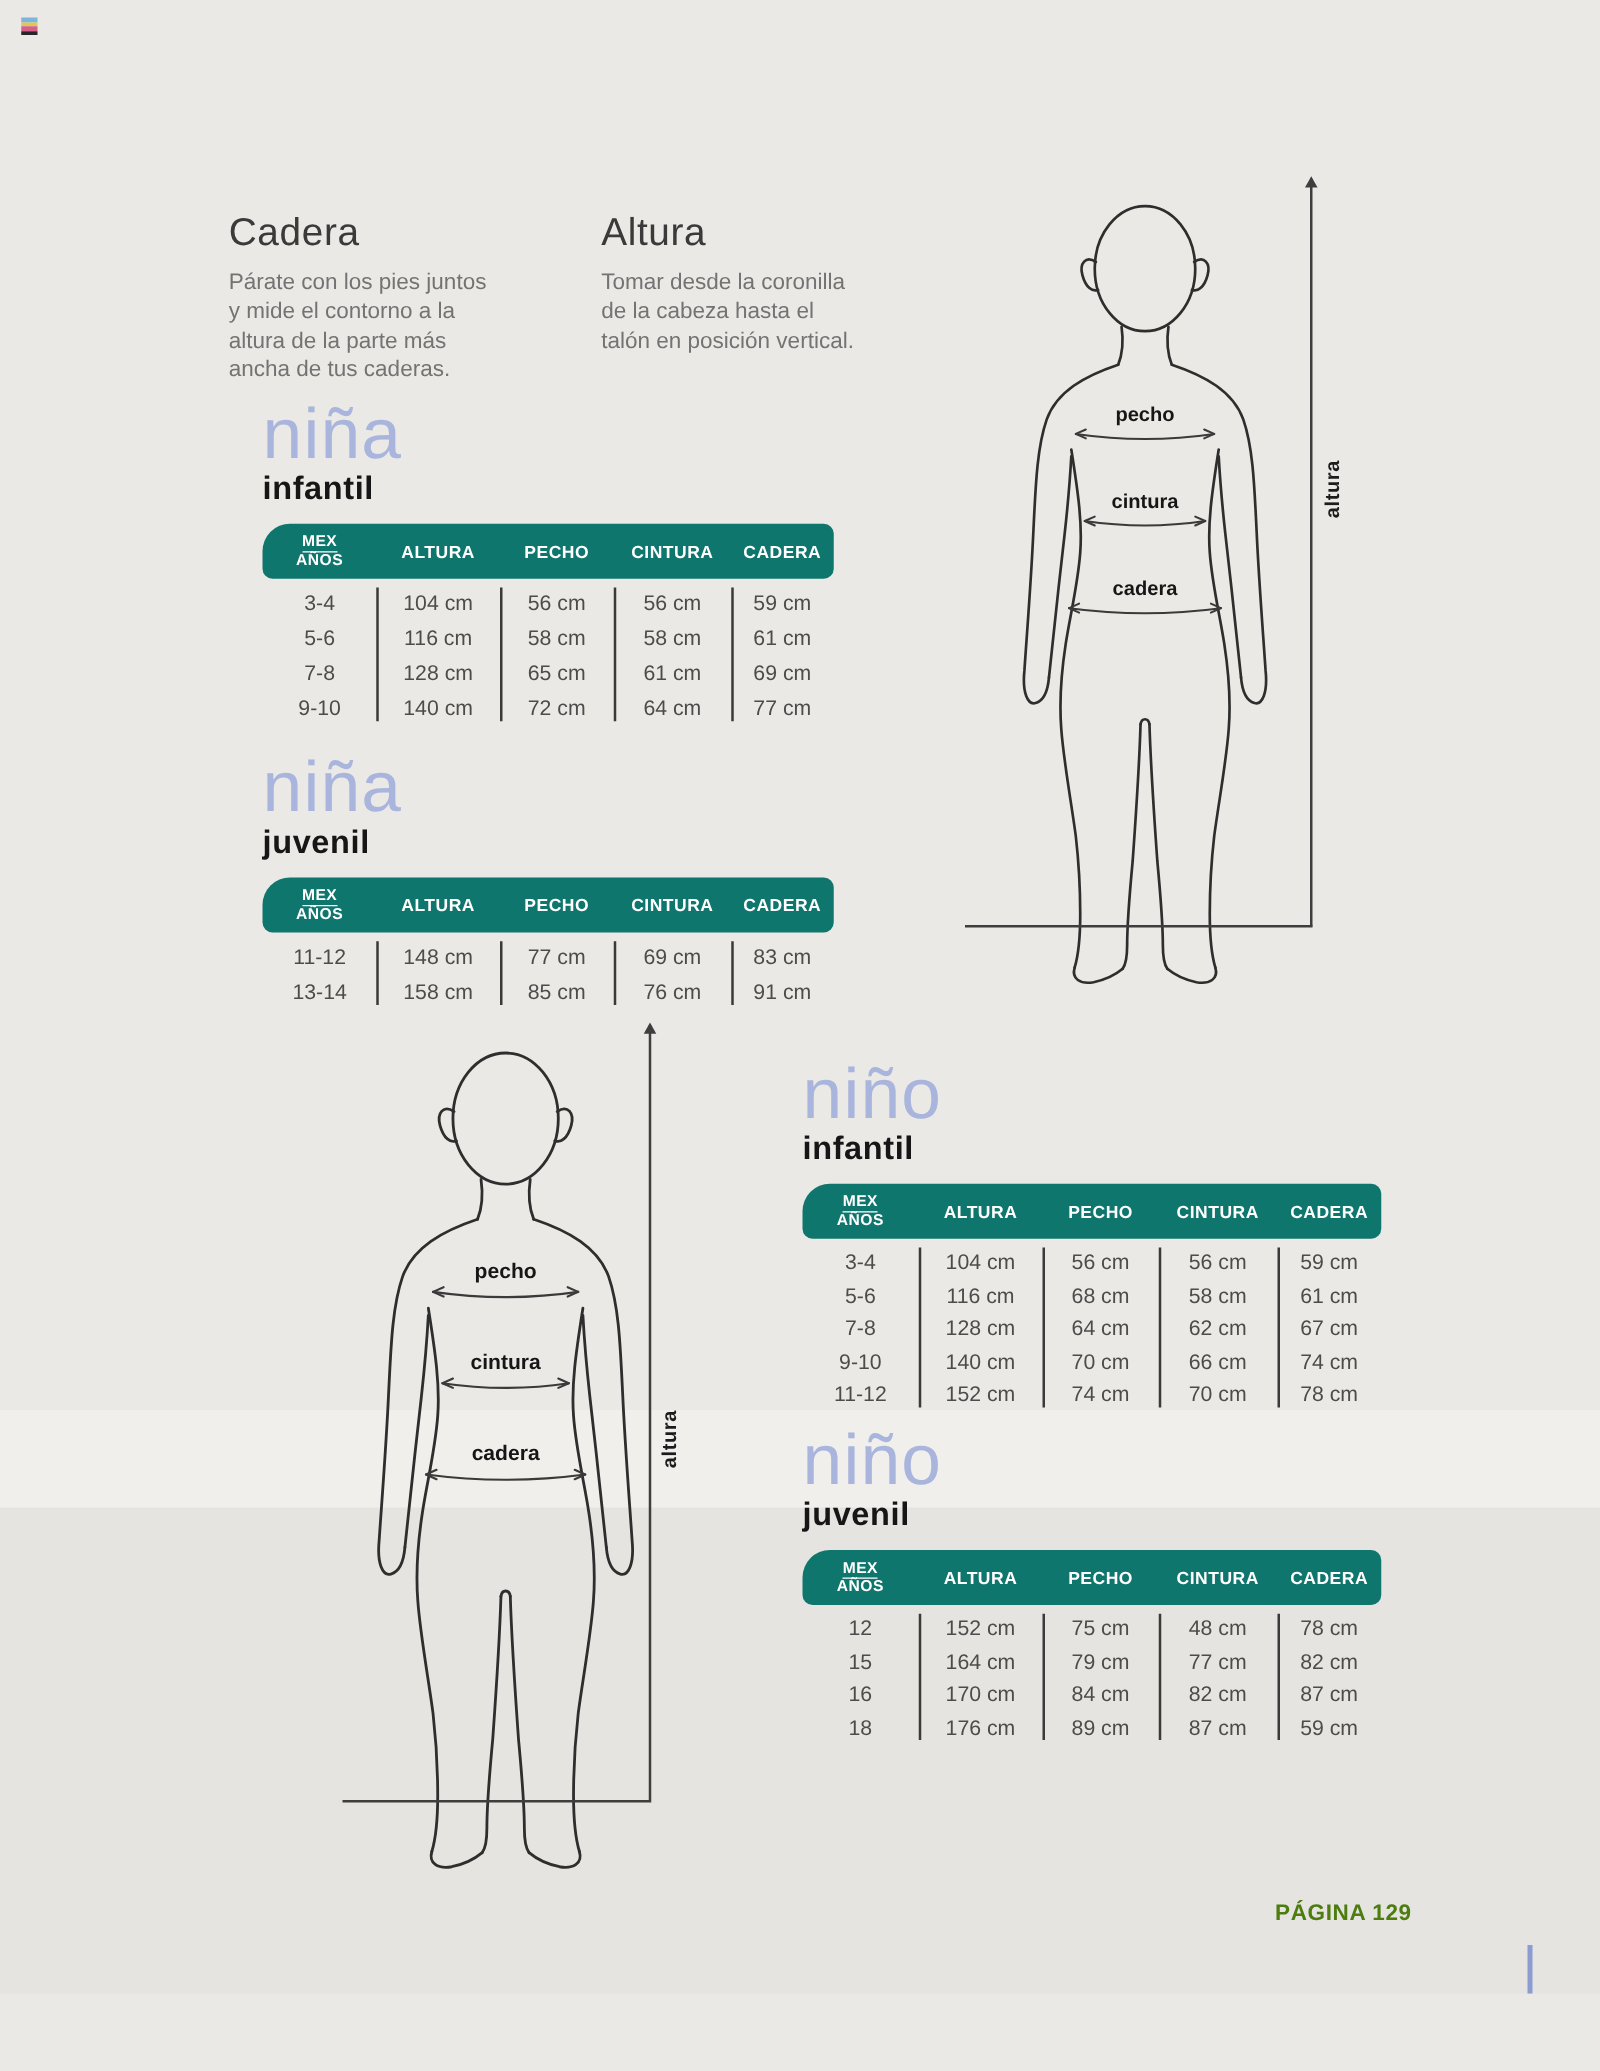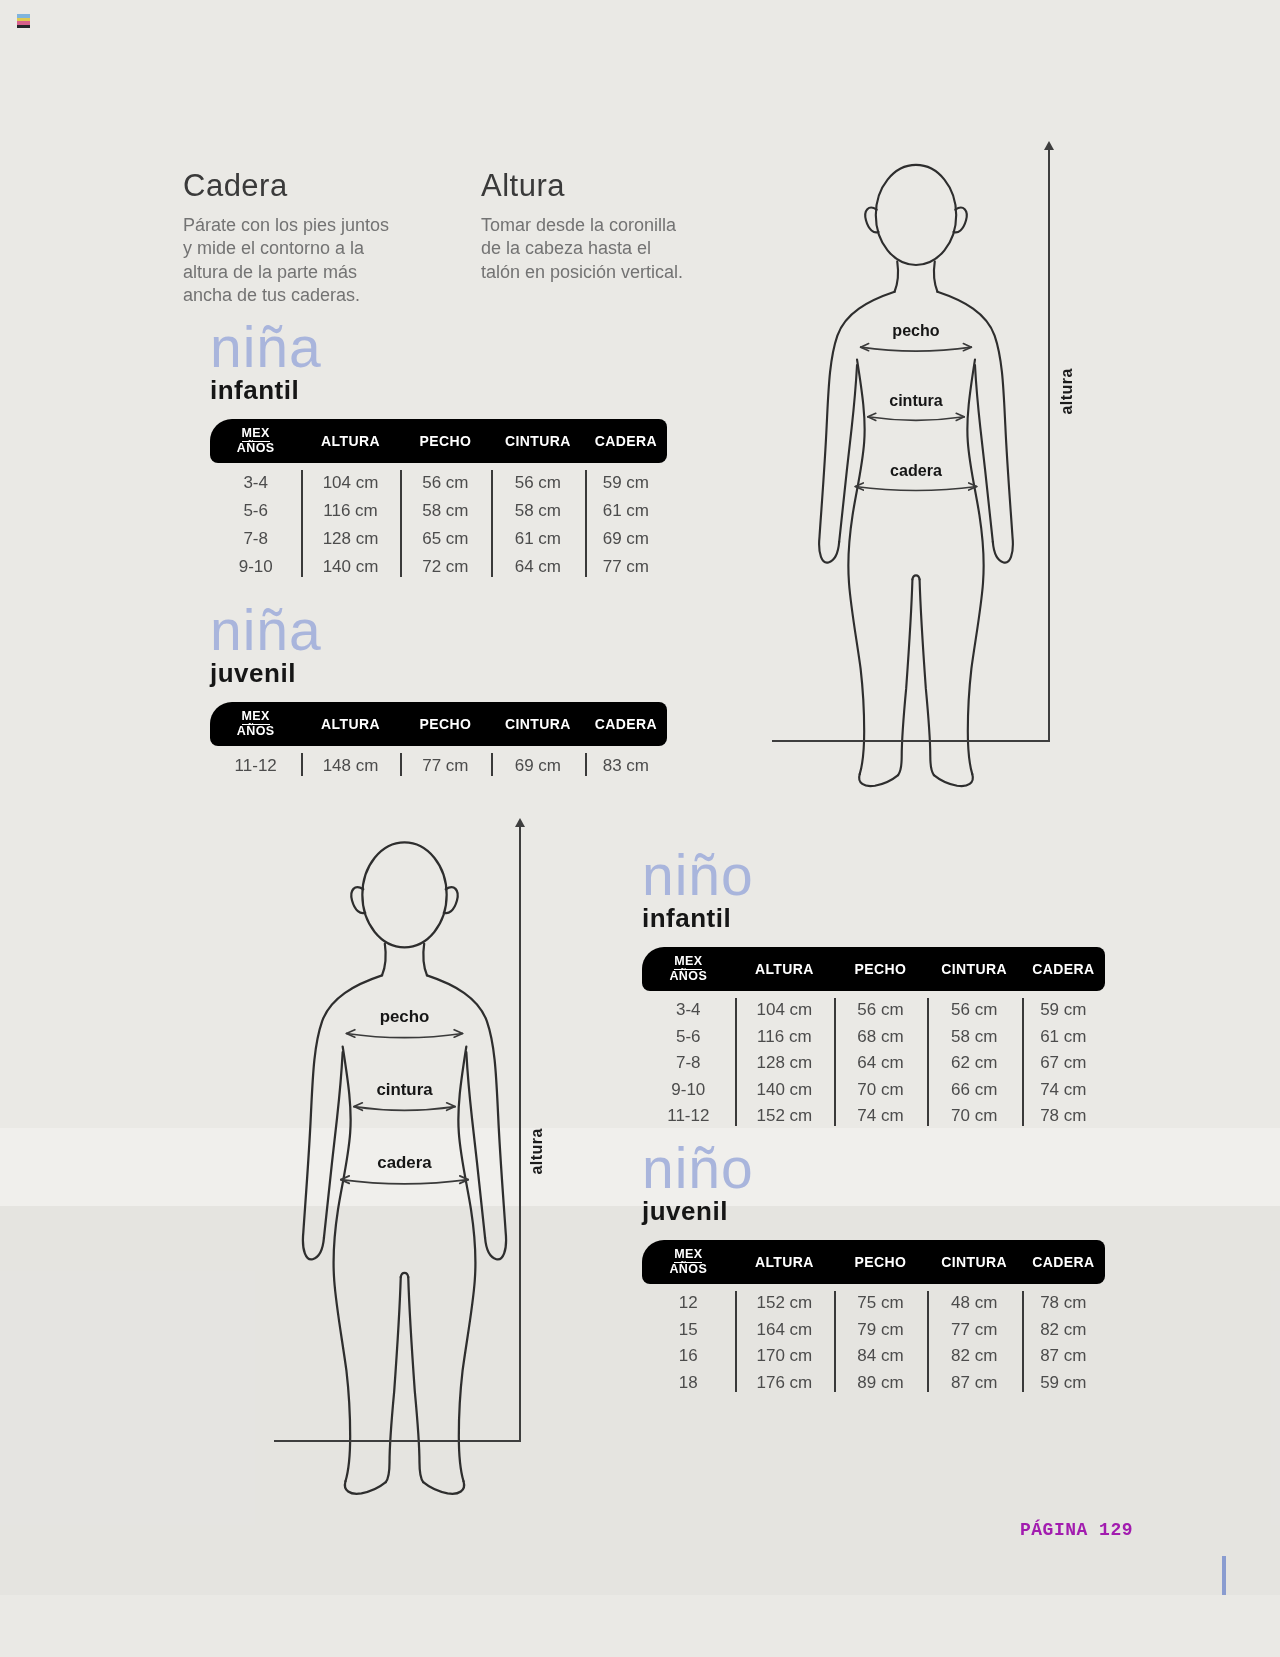--- a/index.html
+++ b/index.html
@@ -24,21 +24,21 @@
   .tg{position:absolute;margin-left:32px;}
   .gtitle{font-size:57px;line-height:.95;font-weight:400;color:#a9b5dc;letter-spacing:1px;}
   .gsub{font-size:26px;font-weight:700;color:#161616;letter-spacing:.5px;margin-top:1px;}
   .stable{margin-top:13px;}
   #g1{left:178px;top:320px;width:457px;}
   #g2{left:178px;top:603px;width:457px;}
   #g3{left:610px;top:848px;width:463px;}
   #g4{left:610px;top:1141px;width:463px;}
 
   .t-head{display:grid;grid-template-columns:20% 21.5% 20% 20.5% 18%;align-items:center;
-          background:#000000;height:44px;border-radius:22px 8px 8px 8px;}
+          background:#0f766e;height:44px;border-radius:22px 8px 8px 8px;}
   .th{text-align:center;color:#fff;font-weight:700;font-size:14px;letter-spacing:.4px;}
   .th.age{display:flex;flex-direction:column;align-items:center;font-size:12.5px;line-height:1.1;}
   .mex{border-bottom:1.5px solid #fff;}
   .t-body{position:relative;padding-top:6px;}
   .tr{display:grid;grid-template-columns:20% 21.5% 20% 20.5% 18%;height:28px;align-items:center;}
   #g3 .tr,#g4 .tr{height:26.5px;}
   .td{text-align:center;font-size:17px;color:#4c4c4c;}
   .vline{position:absolute;top:7px;bottom:4px;width:2px;background:#3a3a3a;}
 
   
@@ -54,21 +54,21 @@
   #ground-right{left:772px;top:740px;width:278px;}
   #ground-left{left:274px;top:1440px;width:247px;}
   .vlabel{position:absolute;font-weight:700;font-size:16px;color:#1c1c1c;letter-spacing:.5px;
           writing-mode:vertical-rl;transform:rotate(180deg);}
   #vlabel-right{left:1058px;top:368px;}
   #vlabel-left{left:528px;top:1128px;}
 
   svg text{font-family:"Liberation Sans",sans-serif;font-weight:700;font-size:18px;fill:#161616;}
 
   
-  .pagina{position:absolute;left:1020px;top:1520px;font-size:18px;font-weight:700;color:#a21caf;letter-spacing:.5px;font-family:Liberation Mono, monospace;}
+  .pagina{position:absolute;left:1020px;top:1520px;font-size:18px;font-weight:700;color:#4d7c0f;letter-spacing:.5px;}
   .corner{position:absolute;left:1166px;top:1556px;width:56px;height:48px;
           border-right:4px solid #8a9cd0;border-bottom:4px solid #8a9cd0;}
 </style>
 </head>
 <body>
 
 <div class="canvas">
   <div class="band"></div>
   <div class="lower-shade"></div>
 
@@ -209,20 +209,27 @@
             <div class="th">CADERA</div>
           </div>
           <div class="t-body">
             <div class="tr">
               <div class="td">11-12</div>
               <div class="td">148 cm</div>
               <div class="td">77 cm</div>
               <div class="td">69 cm</div>
               <div class="td">83 cm</div>
             </div>
+            <div class="tr">
+              <div class="td">13-14</div>
+              <div class="td">158 cm</div>
+              <div class="td">85 cm</div>
+              <div class="td">76 cm</div>
+              <div class="td">91 cm</div>
+            </div>
             <div class="vline" style="left: 20%;"></div>
             <div class="vline" style="left: 41.5%;"></div>
             <div class="vline" style="left: 61.5%;"></div>
             <div class="vline" style="left: 82%;"></div>
           </div>
         </div>
     </div>
 
     <div class="tg" id="g3">
       <div class="gtitle">niño</div>

